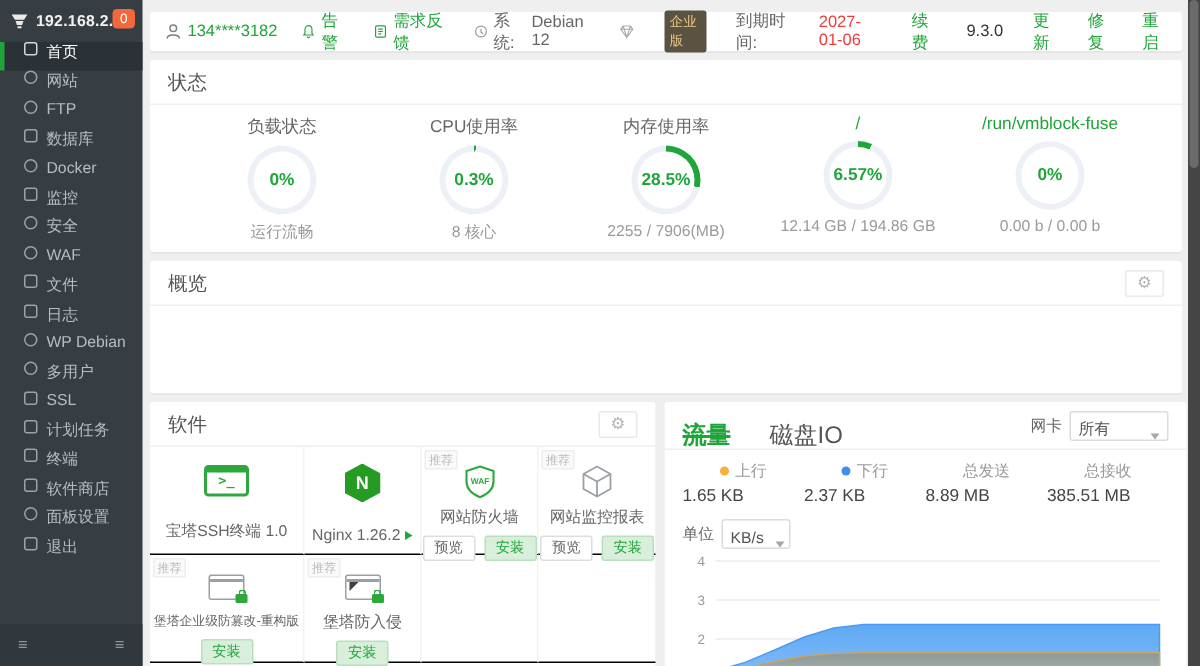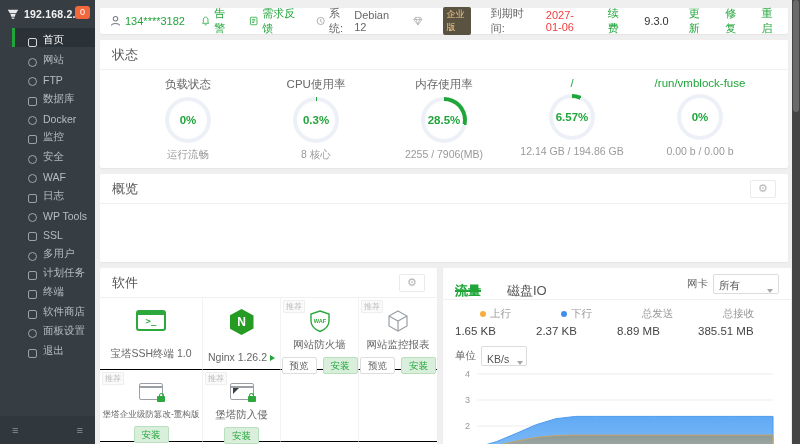--- a/index.html
+++ b/index.html
@@ -8,22 +8,22 @@
   .page { position:relative; width:800px; height:444px; }
 
   
   .sidebar { position:absolute; left:0; top:0; width:95px; height:444px; background:#363e44; z-index:5; }
   .logo-row { display:flex; align-items:center; height:28px; padding:0 6px; position:relative; }
   .logo-ic { width:14px; height:14px; margin-right:4px; flex:none; }
   .host { color:#f2f2f2; font-size:10.5px; font-weight:bold; letter-spacing:.2px; }
   .msg-badge { position:absolute; right:5px; top:6px; background:#f2683c; color:#fff; font-size:9px;
     padding:1px 5px; border-radius:3px; line-height:11px; }
   .menu { position:absolute; top:28px; left:0; right:0; }
-  .s-item { display:flex; align-items:flex-end; height:19.4px; padding-left:13px; color:#b6bdc2;
-    font-size:10.5px; cursor:pointer; border-left:3px solid transparent;margin-left:12px; }
+  .s-item { display:flex; align-items:flex-start; height:19.4px; padding-left:13px; color:#b6bdc2;
+    font-size:10.5px; cursor:pointer; border-left:3px solid transparent; }
   .s-item .si { margin-right:6px; }
   .s-item.active { background:#2b3237; border-left-color:#20a53a; color:#fff; }
   .si { width:9px; height:9px; border:1px solid currentColor; border-radius:2px; opacity:.8; flex:none; }
   .si.rnd { border-radius:50%; }
   .side-foot { position:absolute; bottom:0; left:0; right:0; height:28px; background:#30373d;
     display:flex; align-items:center; justify-content:space-between; padding:0 12px; color:#8d969c; font-size:11px; }
 
   
   .main { position:absolute; left:95px; right:8px; top:0; bottom:0; padding:8px 4px 0 5px; }
 
@@ -88,21 +88,21 @@
   .ic-win { position:relative; width:24px; height:17px; margin:3px auto 0; border:1.5px solid #9aa0a6; border-radius:2px; }
   .ic-win .bar { position:absolute; top:2px; left:0; right:0; height:1.5px; background:#9aa0a6; }
   .ic-win .lock { position:absolute; right:-3px; bottom:-3px; width:8px; height:6px; background:#2ca83c; border-radius:1px; }
   .ic-win .lock:before { content:""; position:absolute; left:1.5px; top:-3.5px; width:3px; height:3px;
     border:1.5px solid #2ca83c; border-bottom:none; border-radius:3px 3px 0 0; }
   .ic-win .arrow { position:absolute; left:2px; top:4px; width:0; height:0;
     border-top:6px solid #3c4043; border-right:6px solid transparent; }
 
   
   .traffic-hd { height:32px; display:flex; align-items:center; padding:0 12px; border-bottom:1px solid #f0f0f0; }
-  .tab { font-size:13px; color:#555; height:16px; line-height:30px; margin-right:26px; cursor:pointer;
+  .tab { font-size:16px; color:#555; height:16px; line-height:30px; margin-right:26px; cursor:pointer;
     border-bottom:2px solid transparent; }
   .tab.active { color:#20a53a; font-weight:bold; border-bottom-color:#20a53a; }
   .nic-wrap { margin-left:auto; display:flex; align-items:center; gap:5px; font-size:10.5px; color:#666; }
   .select { border:1px solid #dcdcdc; border-radius:2px; background:#fff; height:20px; display:flex;
     align-items:flex-end; padding:0 5px; color:#555; font-size:10.5px; cursor:pointer; gap:8px; }
   .select .chev { width:0; height:0; border-left:3.5px solid transparent; border-right:3.5px solid transparent;
     border-top:4px solid #a7a7a7; margin-left:auto; }
   .sel-nic { width:66px; }
   .sel-unit { width:46px; }
   .traffic-body { padding:7px 12px 0; }
@@ -160,33 +160,37 @@
       <div class="s-item">
           <span class="si rnd"></span>
           <span>安全</span>
         </div>
       <div class="s-item">
           <span class="si rnd"></span>
           <span>WAF</span>
         </div>
       <div class="s-item">
           <span class="si"></span>
+          <span>文件</span>
+        </div>
+      <div class="s-item">
+          <span class="si"></span>
           <span>日志</span>
         </div>
       <div class="s-item">
           <span class="si rnd"></span>
-          <span>WP Tools</span>
+          <span>WP Debian</span>
+        </div>
+      <div class="s-item">
+          <span class="si rnd"></span>
+          <span>多用户</span>
         </div>
       <div class="s-item">
           <span class="si"></span>
           <span>SSL</span>
-        </div>
-      <div class="s-item">
-          <span class="si rnd"></span>
-          <span>多用户</span>
         </div>
       <div class="s-item">
           <span class="si"></span>
           <span>计划任务</span>
         </div>
       <div class="s-item">
           <span class="si"></span>
           <span>终端</span>
         </div>
       <div class="s-item">

